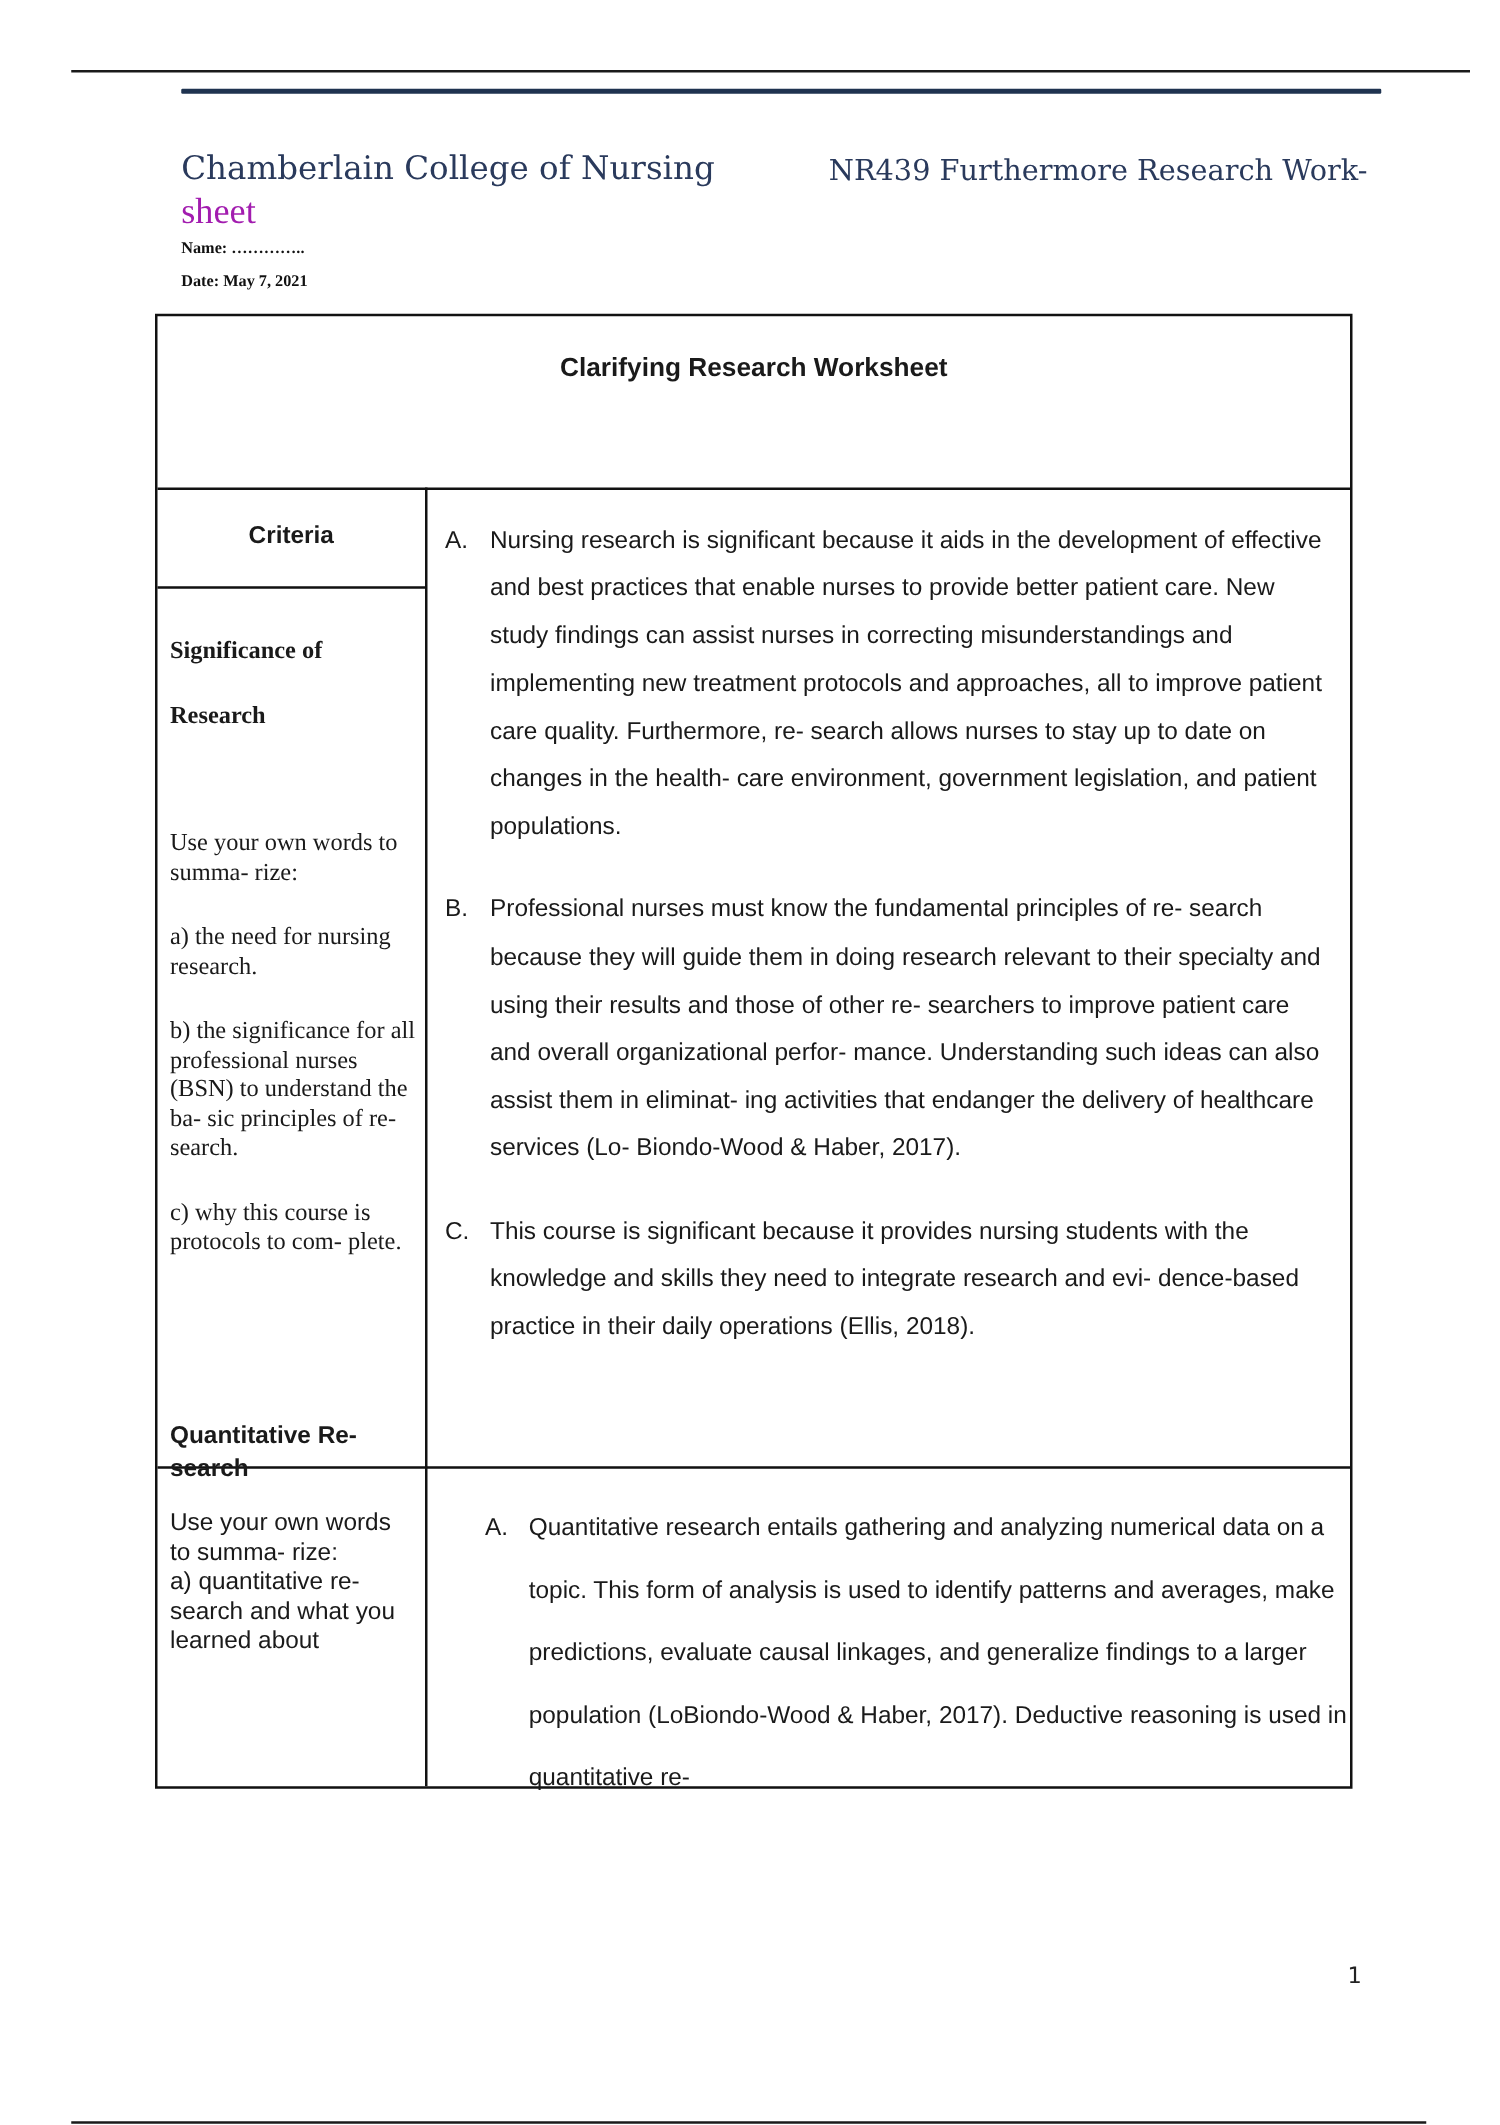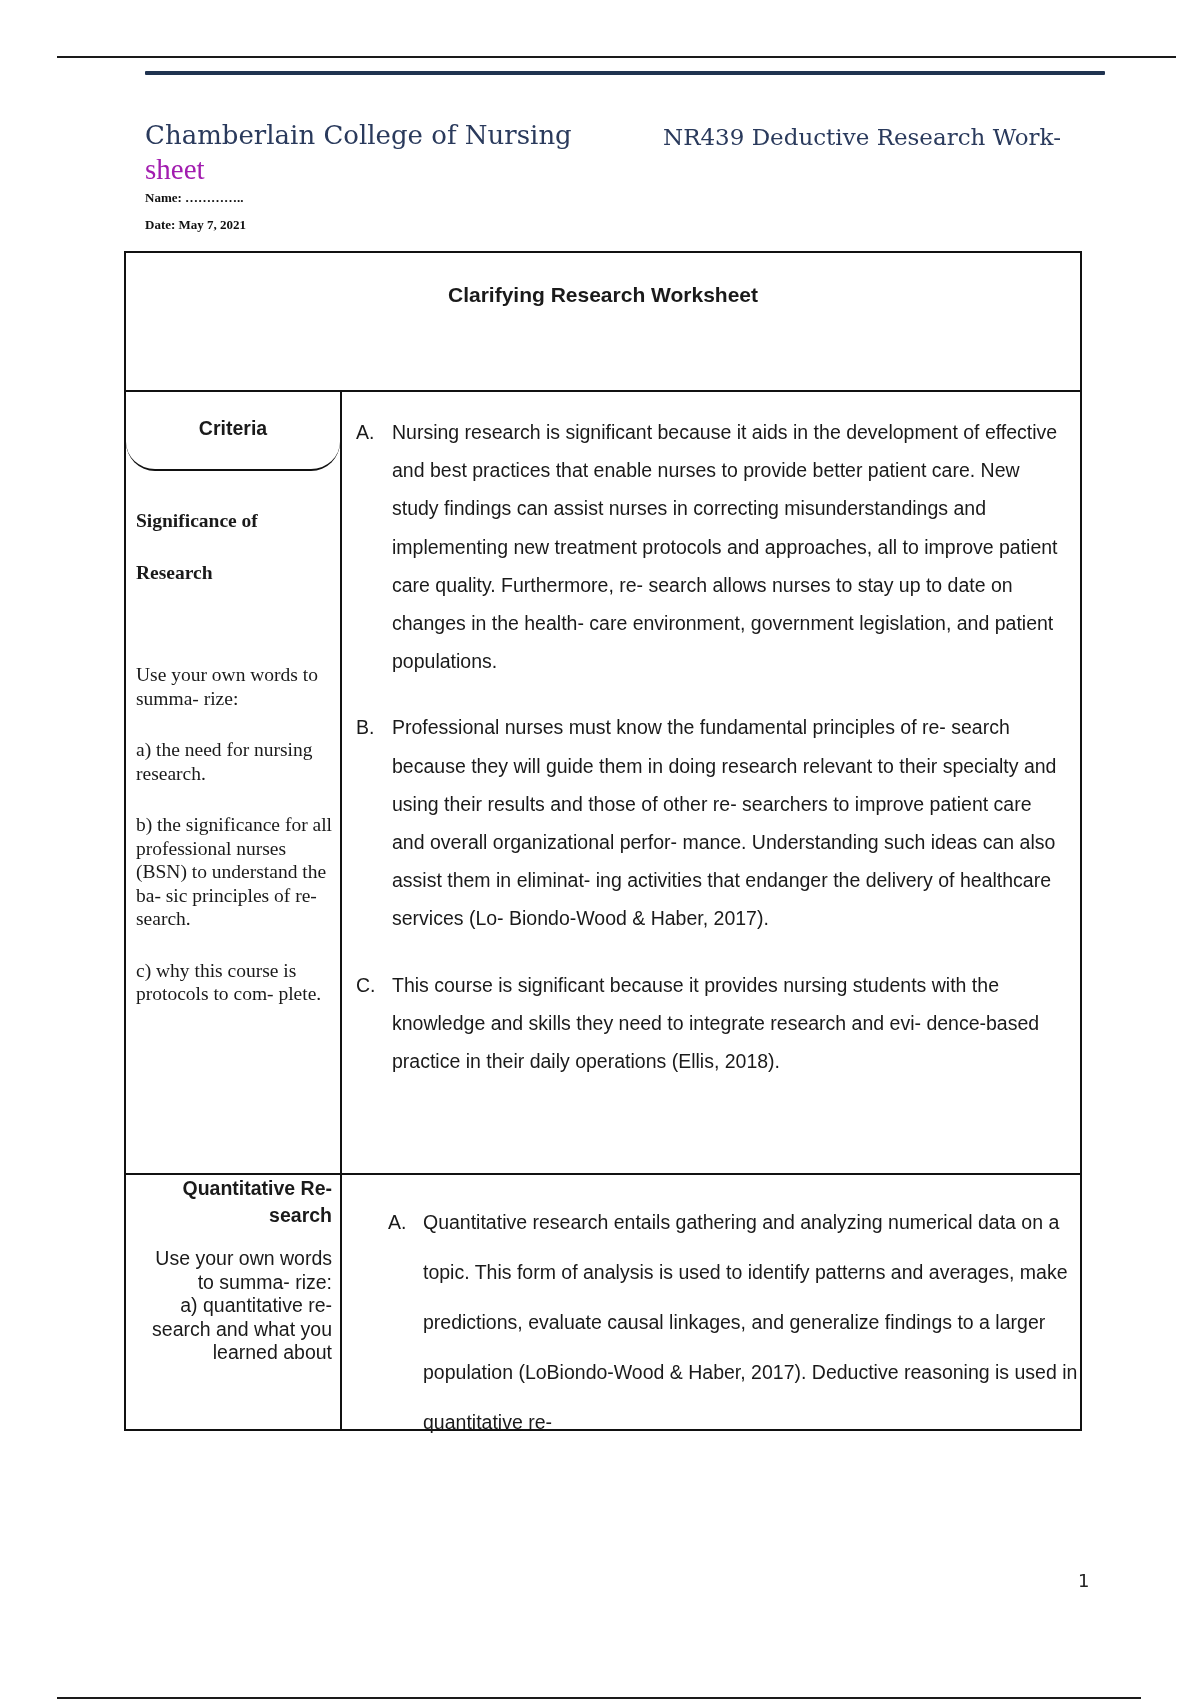--- a/index.html
+++ b/index.html
@@ -13,29 +13,29 @@
   .college { position: absolute; left: 0; top: 0; }
   .course { position: absolute; left: 518px; top: 2px; font-size: 23px; }
   .title-cont { font-family: Liberation Serif, serif; color: #a21caf; font-size: 29px; line-height: 30px; margin-top: 2px; }
   .meta { font-family: Liberation Serif, serif; font-weight: bold; font-size: 13px; line-height: 27px; color: #111; }
 
   .table { position: absolute; left: 124px; top: 251px; width: 958px; border: 2px solid #111; box-sizing: border-box; height: 1180px; }
   .caption-row { position: absolute; left: 0; top: 0; right: 0; height: 137px; border-bottom: 2px solid #111; }
   .caption { font-family: "Liberation Sans", sans-serif; font-weight: bold; font-size: 21px; text-align: center; margin-top: 30px; }
   .col-divider { position: absolute; left: 214px; top: 137px; width: 2px; bottom: 0; background: #111; }
   .row-divider { position: absolute; left: 0; right: 0; top: 920px; height: 2px; background: #111; }
-  .criteria-cell { position: absolute; left: 0; top: 139px; width: 214px; height: 79px; border-bottom: 2px solid #111; box-sizing: border-box; border-radius: 29px; }
+  .criteria-cell { position: absolute; left: 0; top: 139px; width: 214px; height: 79px; border-bottom: 2px solid #111; box-sizing: border-box; }
   .criteria-label { font-family: "Liberation Sans", sans-serif; font-weight: bold; font-size: 19.5px; text-align: center; margin-top: 25px; }
 
   .left-col { position: absolute; left: 10px; width: 196px; font-family: "Liberation Sans", sans-serif; font-size: 19.5px; color: #1a1a1a; }
   .left-col .bold { font-weight: bold; }
   .sig-left { top: 242px; font-family: Liberation Serif, serif; }
   .sig-left .hd { line-height: 52px; }
   .sig-left .para { line-height: 23.5px; margin: 0 0 28px 0; }
-  .quant-left { top: 922px; text-align: right; }
+  .quant-left { top: 882px; }
   .quant-left .hd { line-height: 27px; }
   .quant-left .para { line-height: 23.5px; }
 
   .right-col { position: absolute; left: 230px; width: 710px; font-family: "Liberation Sans", sans-serif; font-size: 19.5px; color: #1a1a1a; }
   .sig-right { top: 160px; }
   .item { position: relative; padding-left: 36px; line-height: 38.2px; margin-bottom: 28px; }
   .item .marker { position: absolute; left: 0; top: 0; }
   .quant-right { top: 944px; left: 262px; width: 690px; }
   .q-item { position: relative; padding-left: 35px; line-height: 50px; }
   .q-item .marker { position: absolute; left: 0; top: 0; }
@@ -44,21 +44,21 @@
 </style>
 </head>
 <body>
 
 <div class="rule-top"></div>
 <div class="rule-blue"></div>
 
 <div class="header">
   <div class="title-line">
     <span class="college">Chamberlain College of Nursing</span>
-    <span class="course">NR439 Deductive Research Work-</span>
+    <span class="course">NR439 Furthermore Research Work-</span>
   </div>
   <div class="title-cont">sheet</div>
   <div class="meta">Name: …………..</div>
   <div class="meta">Date: May 7, 2021</div>
 </div>
 
 <div class="table">
   <div class="caption-row">
     <div class="caption">Clarifying Research Worksheet</div>
   </div>

